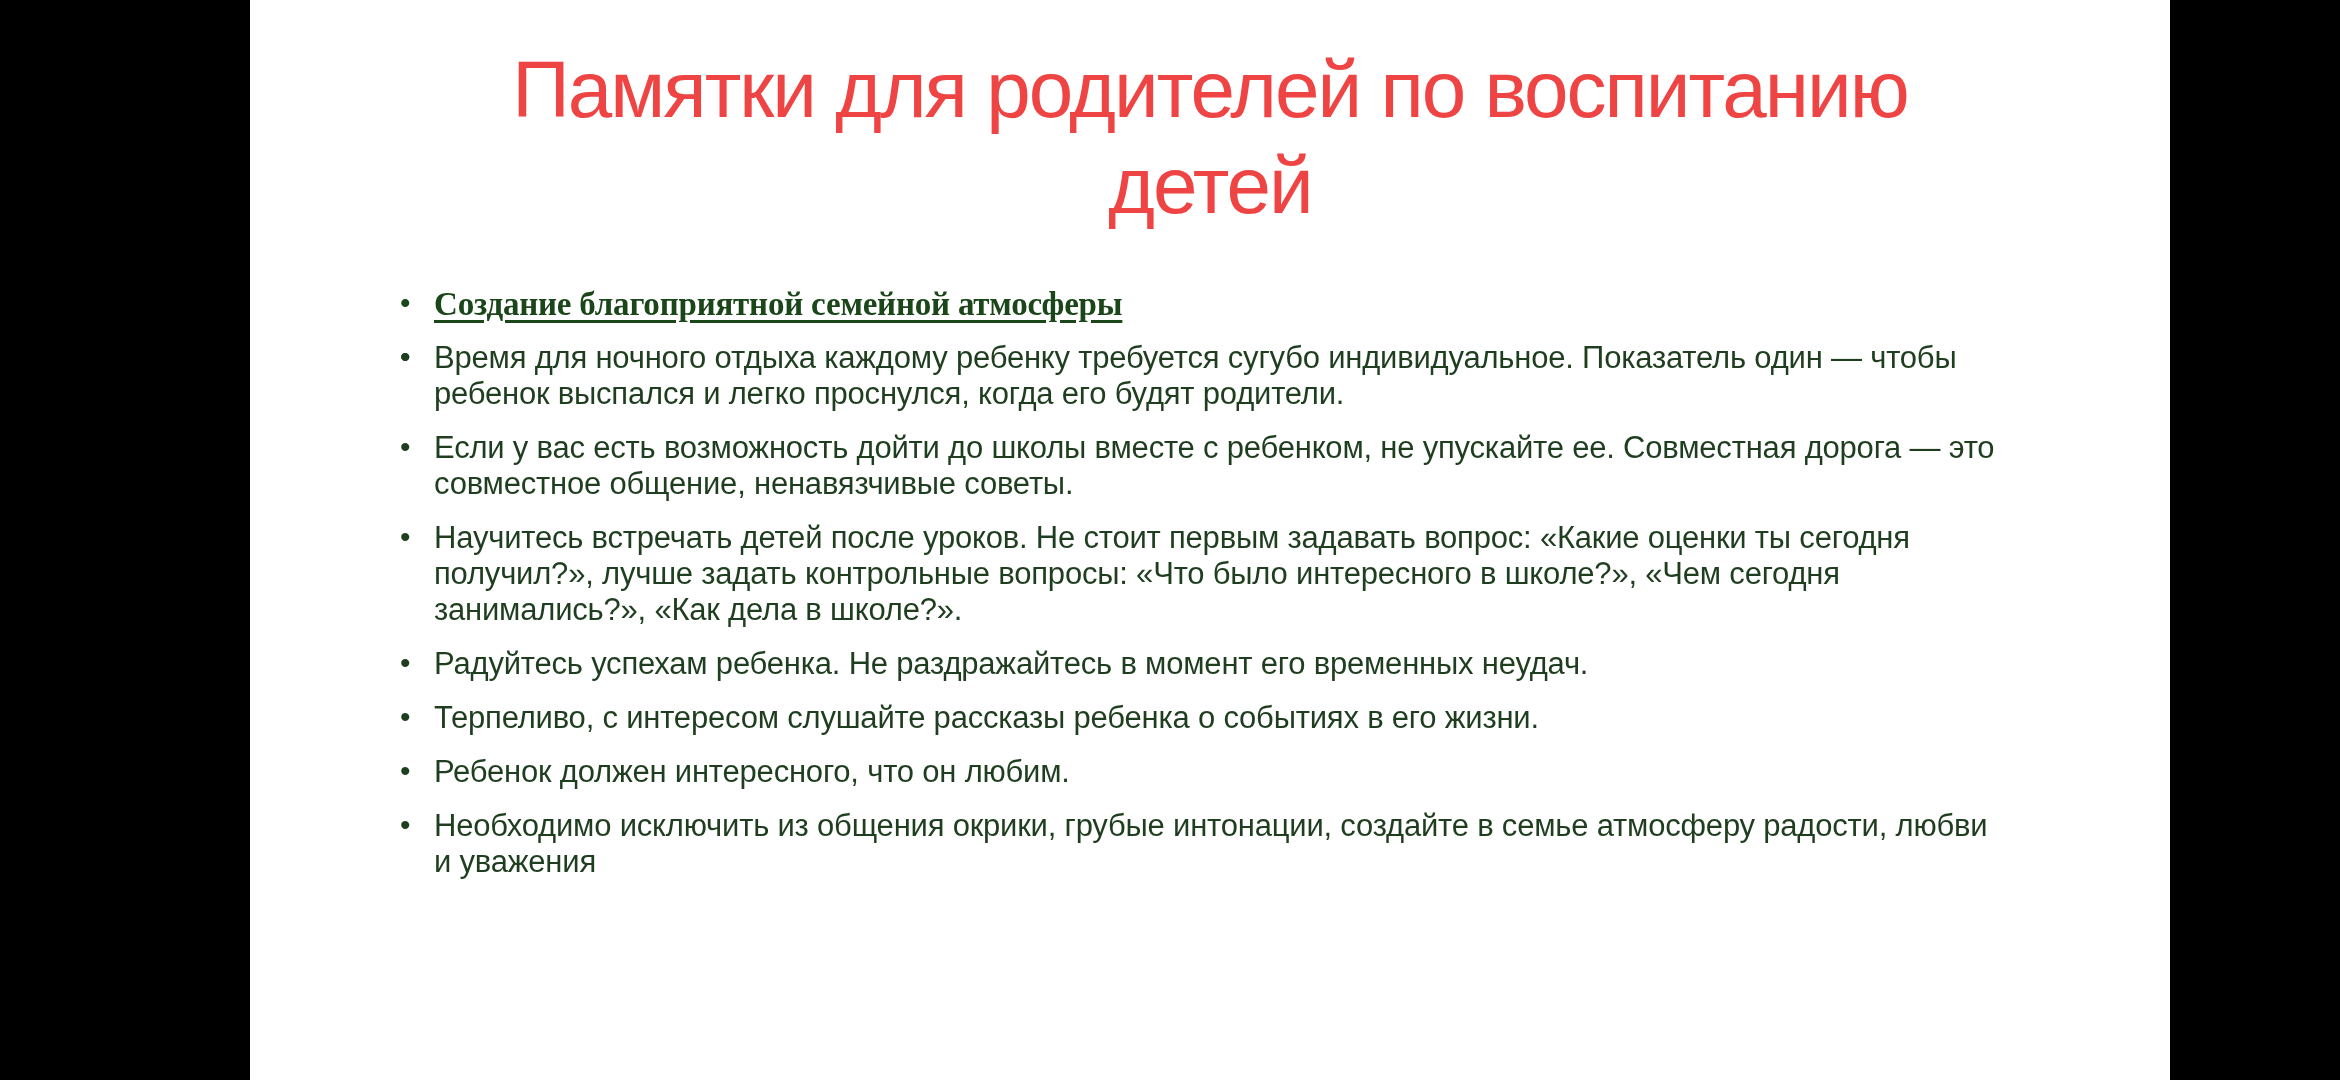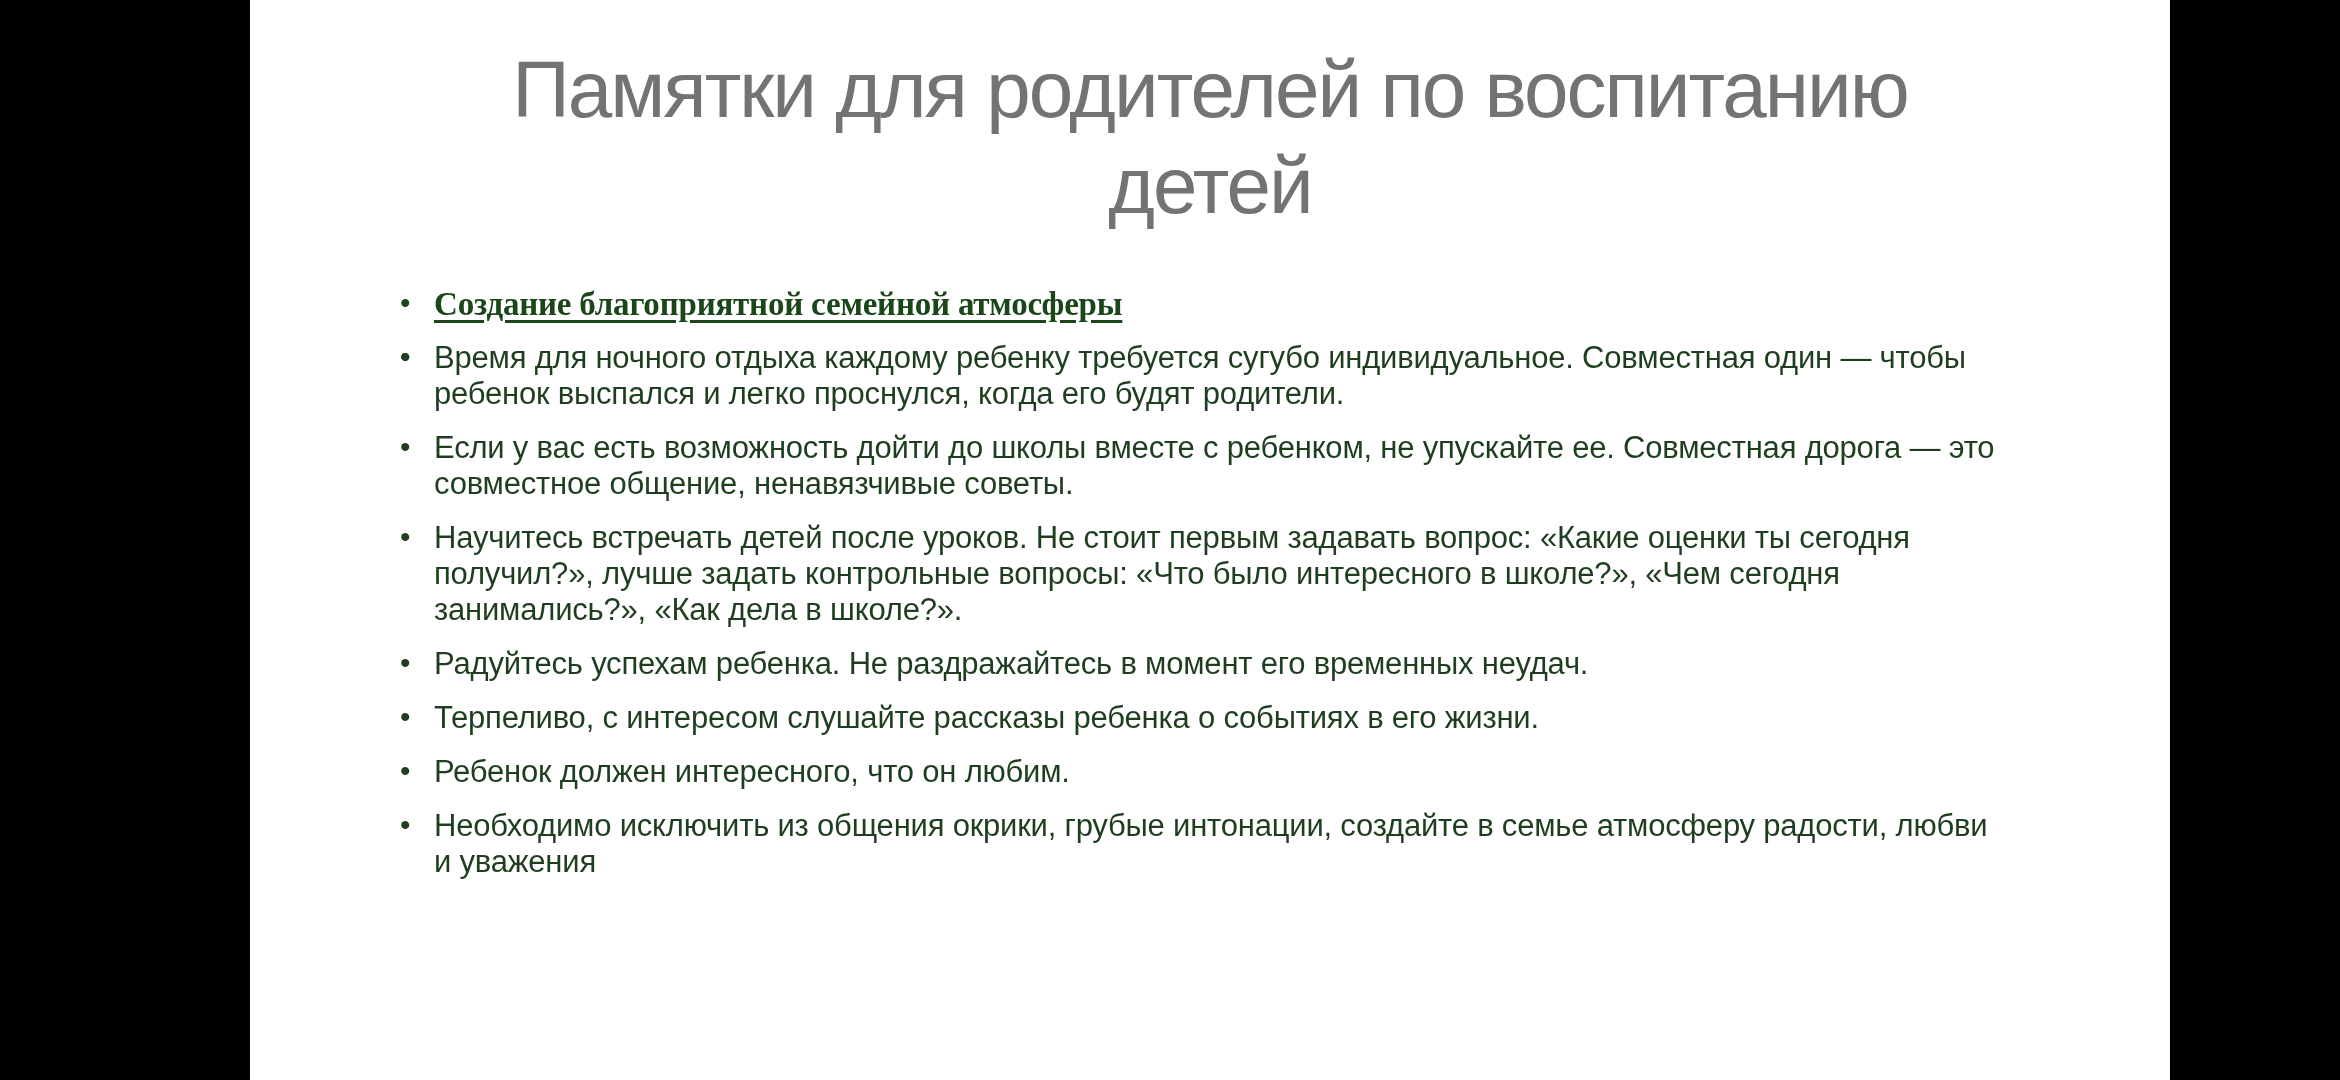--- a/index.html
+++ b/index.html
@@ -76,32 +76,32 @@
     text-underline-offset: 5px;
     margin-top: 40px;
   }
 </style>
 </head>
 <body>
 
 <div class="stage">
   <div class="letterbox left"></div>
   <div class="slide">
-    <h1 class="slide-title" style="color: #737373;">Памятки для родителей по воспитанию<br>детей</h1>
+    <h1 class="slide-title" style="color: #ef4444;">Памятки для родителей по воспитанию<br>детей</h1>
     <ul class="bullet-list">
         <li class="bullet-item heading">
     <span class="marker">•</span>
     <span class="text">Создание благоприятной семейной атмосферы</span>
   </li>
         <li class="bullet-item">
     <span class="marker">•</span>
   </li>
         <li class="bullet-item">
     <span class="marker">•</span>
-    <span class="text">Время для ночного отдыха каждому ребенку требуется сугубо индивидуальное. Совместная один — чтобы ребенок выспался и легко проснулся, когда его будят родители.</span>
+    <span class="text">Время для ночного отдыха каждому ребенку требуется сугубо индивидуальное. Показатель один — чтобы ребенок выспался и легко проснулся, когда его будят родители.</span>
   </li>
         <li class="bullet-item">
     <span class="marker">•</span>
     <span class="text">Если у вас есть возможность дойти до школы вместе с ребенком, не упускайте ее. Совместная дорога — это совместное общение, ненавязчивые советы.</span>
   </li>
         <li class="bullet-item">
     <span class="marker">•</span>
     <span class="text">Научитесь встречать детей после уроков. Не стоит первым задавать вопрос: «Какие оценки ты сегодня получил?», лучше задать контрольные вопросы: «Что было интересного в школе?», «Чем сегодня занимались?», «Как дела в школе?».</span>
   </li>
         <li class="bullet-item">

